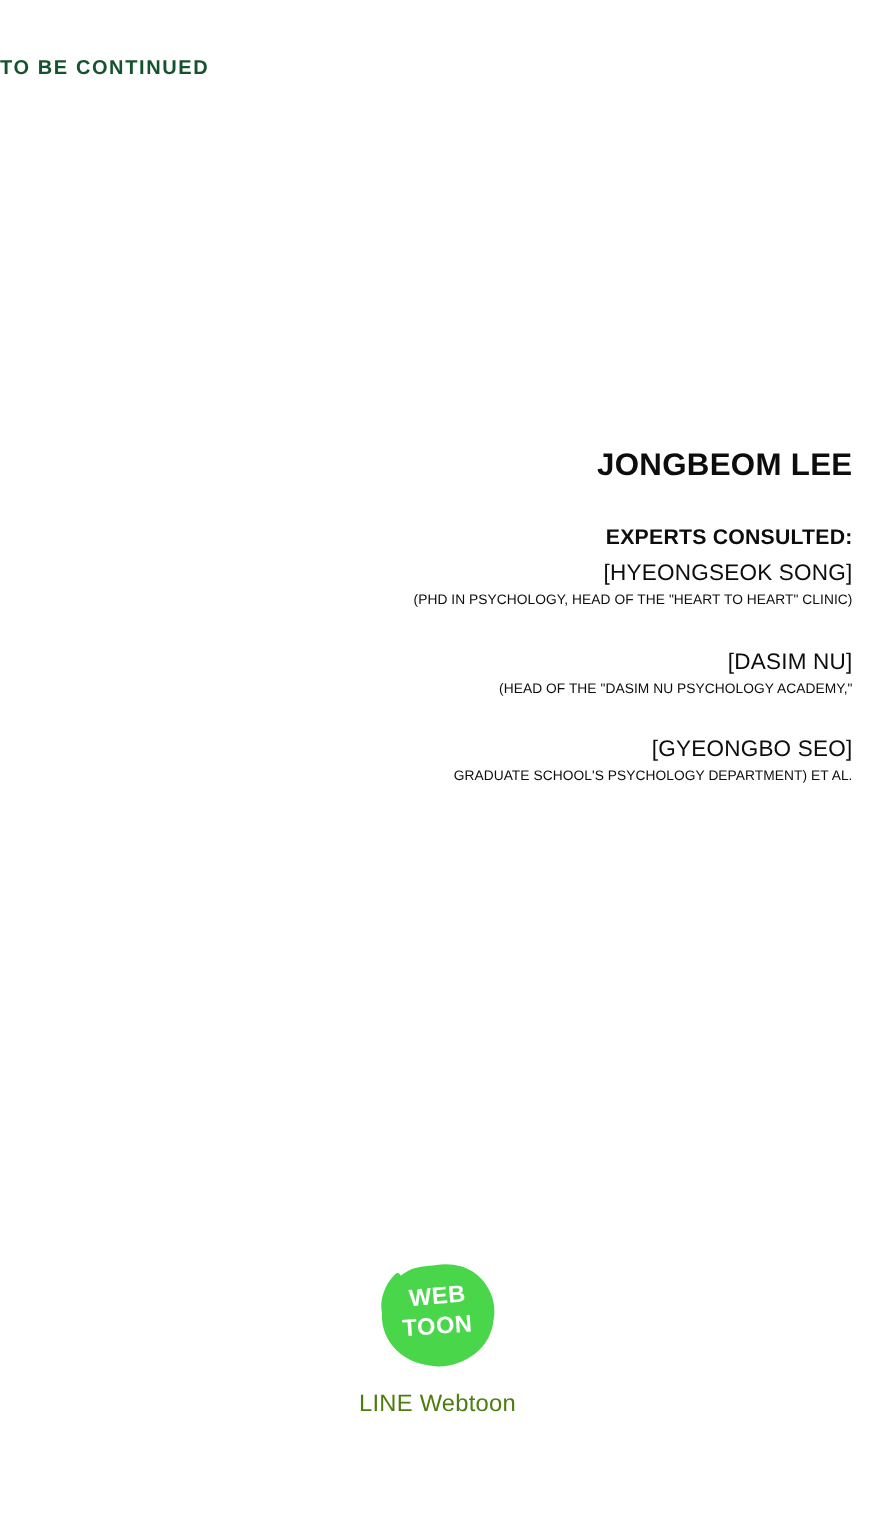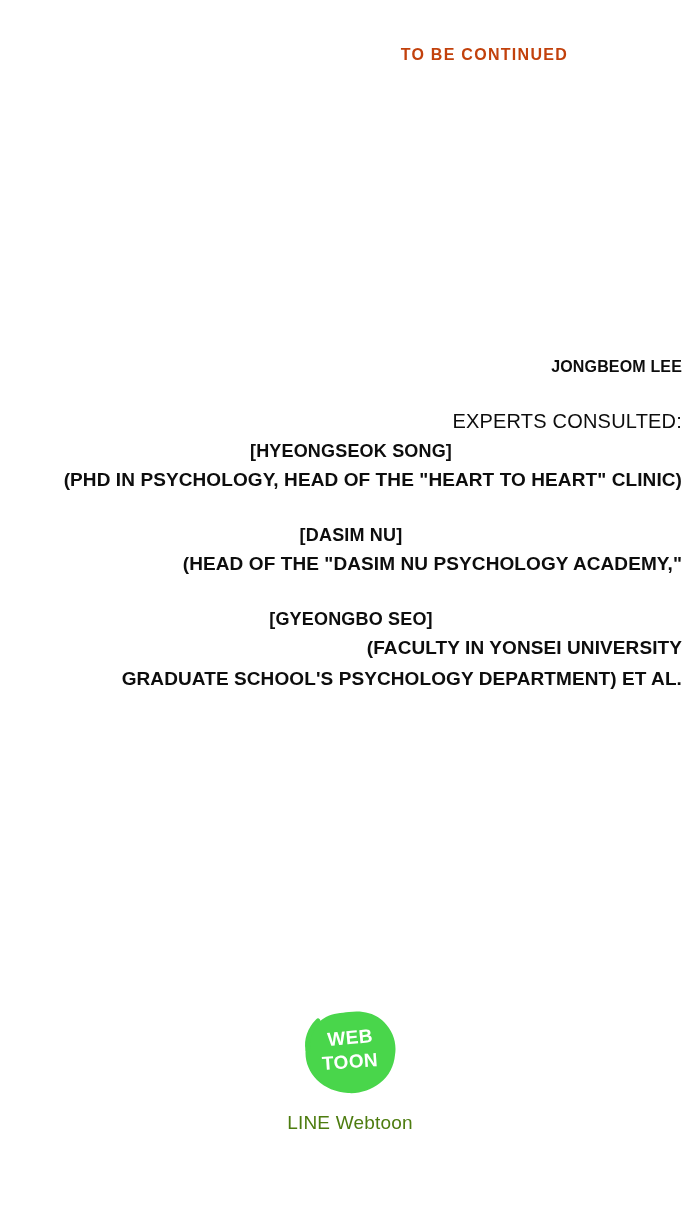--- a/index.html
+++ b/index.html
@@ -21,71 +21,70 @@
     width: 700px;
     height: 1222px;
   }
 
   
   .to-be-continued {
     position: absolute;
     top: 46px;
     left: 0;
     width: 568px;
-    text-align: right;
+    text-align: left;
     font-size: 16px;
     font-weight: bold;
     letter-spacing: 0.08em;
-    color: #c2410c;
+    color: #14532d;
   }
 
   
   .credits {
     position: absolute;
     top: 358px;
     left: 20px;
     width: 662px;
     text-align: right;
     color: #0d0d0d;
   }
 
   .author-name {
-    font-size: 16px;
+    font-size: 25px;
     font-weight: bold;
     letter-spacing: 0.01em;
     line-height: 1.15;
     margin: 0 0 32px 0;
   }
 
   .experts-heading {
-    font-size: 20px;
-    font-weight: normal;
+    font-size: 17px;
+    font-weight: bold;
     letter-spacing: 0.01em;
     line-height: 1.3;
     margin: 0 0 4px 0;
   }
 
   .expert-group {
     margin-bottom: 26px;
   }
   .expert-group:last-child {
     margin-bottom: 0;
   }
 
   .expert-name {
     font-size: 18px;
-    font-weight: bold;
+    font-weight: normal;
     line-height: 1.5;
     letter-spacing: 0.01em;
-    text-align: center;
   }
 
   .expert-detail {
-    font-size: 19px;
-    font-weight: bold;
+    font-size: 11px;
+    font-weight: normal;
     line-height: 1.62;
     letter-spacing: 0.005em;
   }
 
   
   .footer {
     position: absolute;
     left: 0;
     top: 1010px;
     width: 700px;
@@ -156,21 +155,20 @@
       <div class="expert-detail">(PHD IN PSYCHOLOGY, HEAD OF THE "HEART TO HEART" CLINIC)</div>
     </div>
 
     <div class="expert-group">
       <div class="expert-name">[DASIM NU]</div>
       <div class="expert-detail">(HEAD OF THE "DASIM NU PSYCHOLOGY ACADEMY,"</div>
     </div>
 
     <div class="expert-group">
       <div class="expert-name">[GYEONGBO SEO]</div>
-      <div class="expert-detail">(FACULTY IN YONSEI UNIVERSITY</div>
       <div class="expert-detail">GRADUATE SCHOOL'S PSYCHOLOGY DEPARTMENT) ET AL.</div>
     </div>
 
   </div>
 
   <div class="footer">
     <div class="logo-wrap">
       <svg class="logo-blob" viewBox="0 0 96 86">
         <path d="M47 2 C62 0 74 4 82 12 C91 21 95 33 93 45 C92 56 87 66 78 73
                  C69 80 57 84 46 83 C34 82 23 78 15 70 C6 61 2 49 4 37

